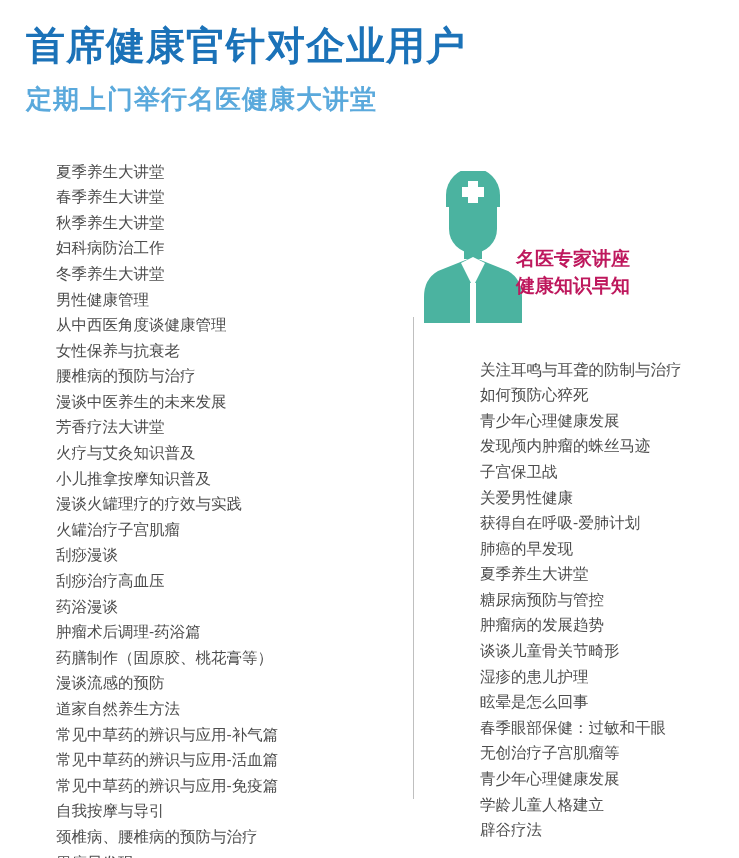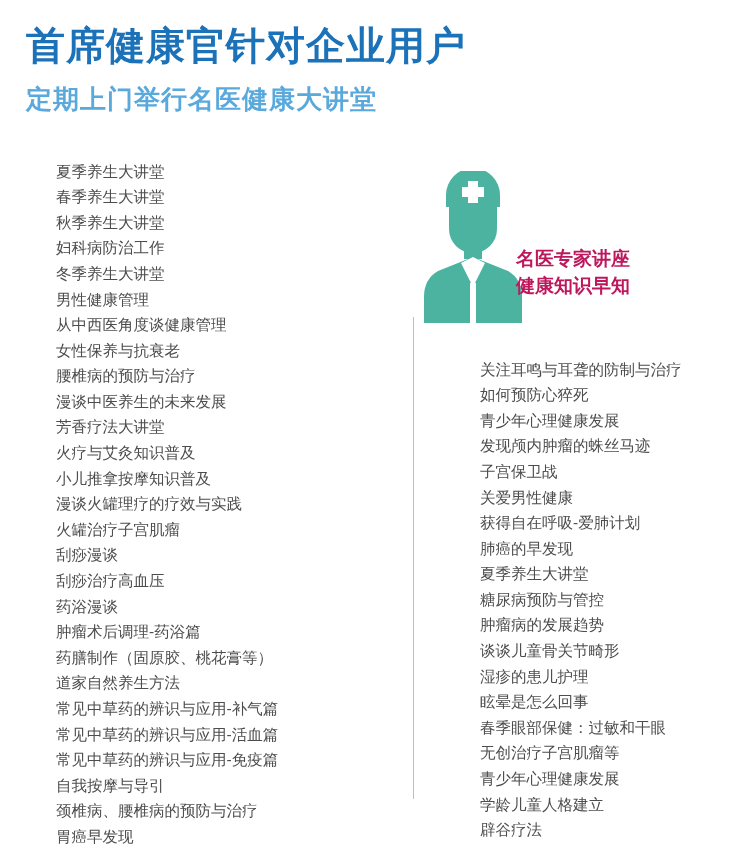--- a/index.html
+++ b/index.html
@@ -146,20 +146,21 @@
       <div class="item">芳香疗法大讲堂</div>
       <div class="item">火疗与艾灸知识普及</div>
       <div class="item">小儿推拿按摩知识普及</div>
       <div class="item">漫谈火罐理疗的疗效与实践</div>
       <div class="item">火罐治疗子宫肌瘤</div>
       <div class="item">刮痧漫谈</div>
       <div class="item">刮痧治疗高血压</div>
       <div class="item">药浴漫谈</div>
       <div class="item">肿瘤术后调理-药浴篇</div>
       <div class="item">药膳制作（固原胶、桃花膏等）</div>
+      <div class="item">漫谈流感的预防</div>
       <div class="item">道家自然养生方法</div>
       <div class="item">常见中草药的辨识与应用-补气篇</div>
       <div class="item">常见中草药的辨识与应用-活血篇</div>
       <div class="item">常见中草药的辨识与应用-免疫篇</div>
       <div class="item">自我按摩与导引</div>
       <div class="item">颈椎病、腰椎病的预防与治疗</div>
       <div class="item">胃癌早发现</div>
     </div>
 
     <div class="col col-right">

